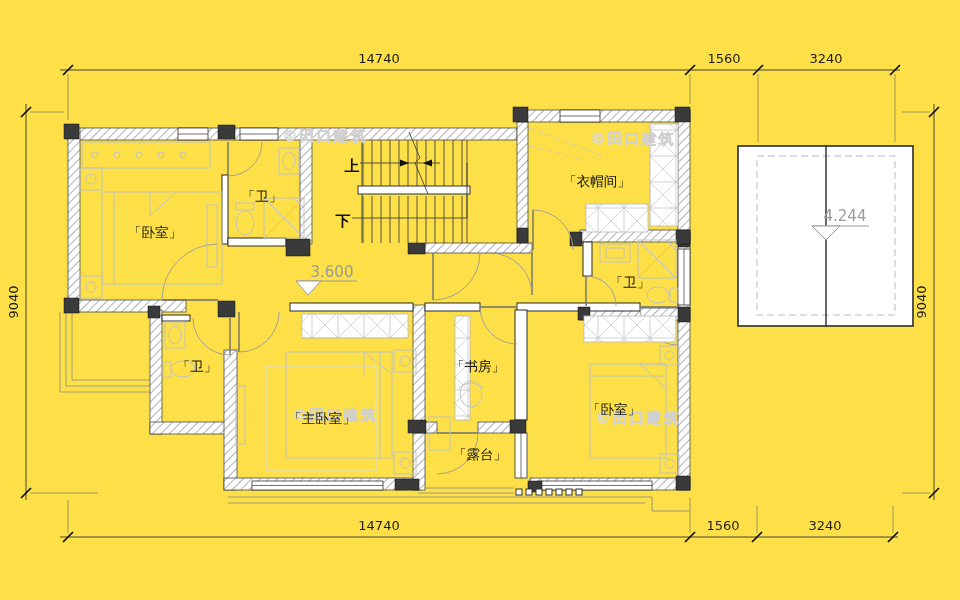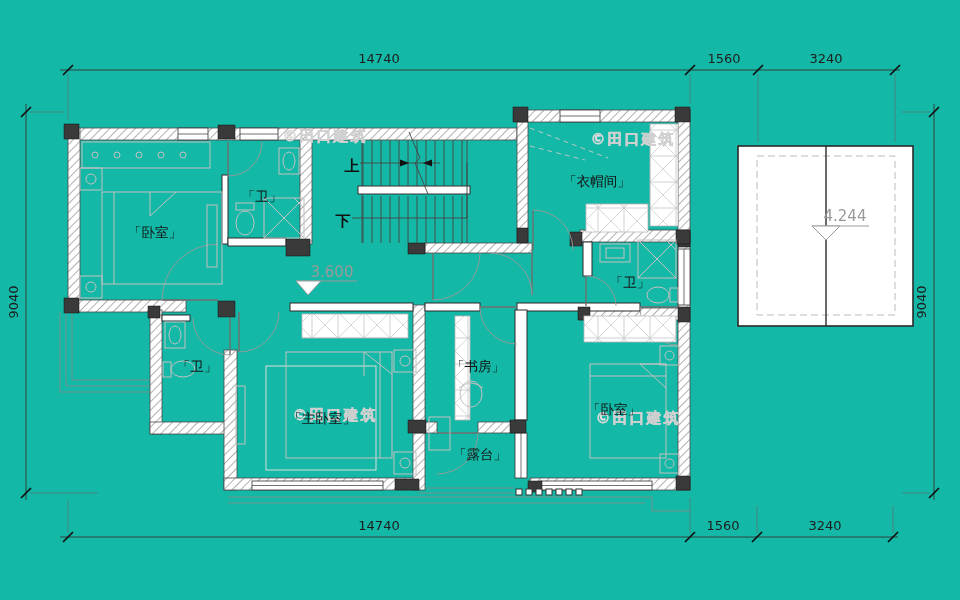--- a/index.html
+++ b/index.html
@@ -1,16 +1,16 @@
 <!DOCTYPE html>
 <html><head>
 <meta charset="utf-8">
 <style>
   html,body{margin:0;padding:0;background:#fff;}
-  .page{width:960px;height:600px;background:#14b8a6;position:relative;
+  .page{width:960px;height:600px;background:#fde047;position:relative;
         font-family:"DejaVu Sans","Liberation Sans",sans-serif;}
   svg{display:block;}
   .wall{fill:url(#hatch);stroke:#4a4a4a;stroke-width:0.8;}
   .thinwall{fill:#fff;stroke:#2a2a2a;stroke-width:1;}
   .col{fill:#3a3a3a;stroke:#111;stroke-width:0.5;}
   .win{fill:#fff;stroke:#333;stroke-width:0.8;}
   .winline{stroke:#333;stroke-width:0.7;}
   .furn{fill:none;stroke:#c2c2c2;stroke-width:1;}
   .furnlight{fill:none;stroke:#dedede;stroke-width:1;}
   .xcab{fill:url(#xpat);stroke:#b8b8b8;stroke-width:0.8;}

